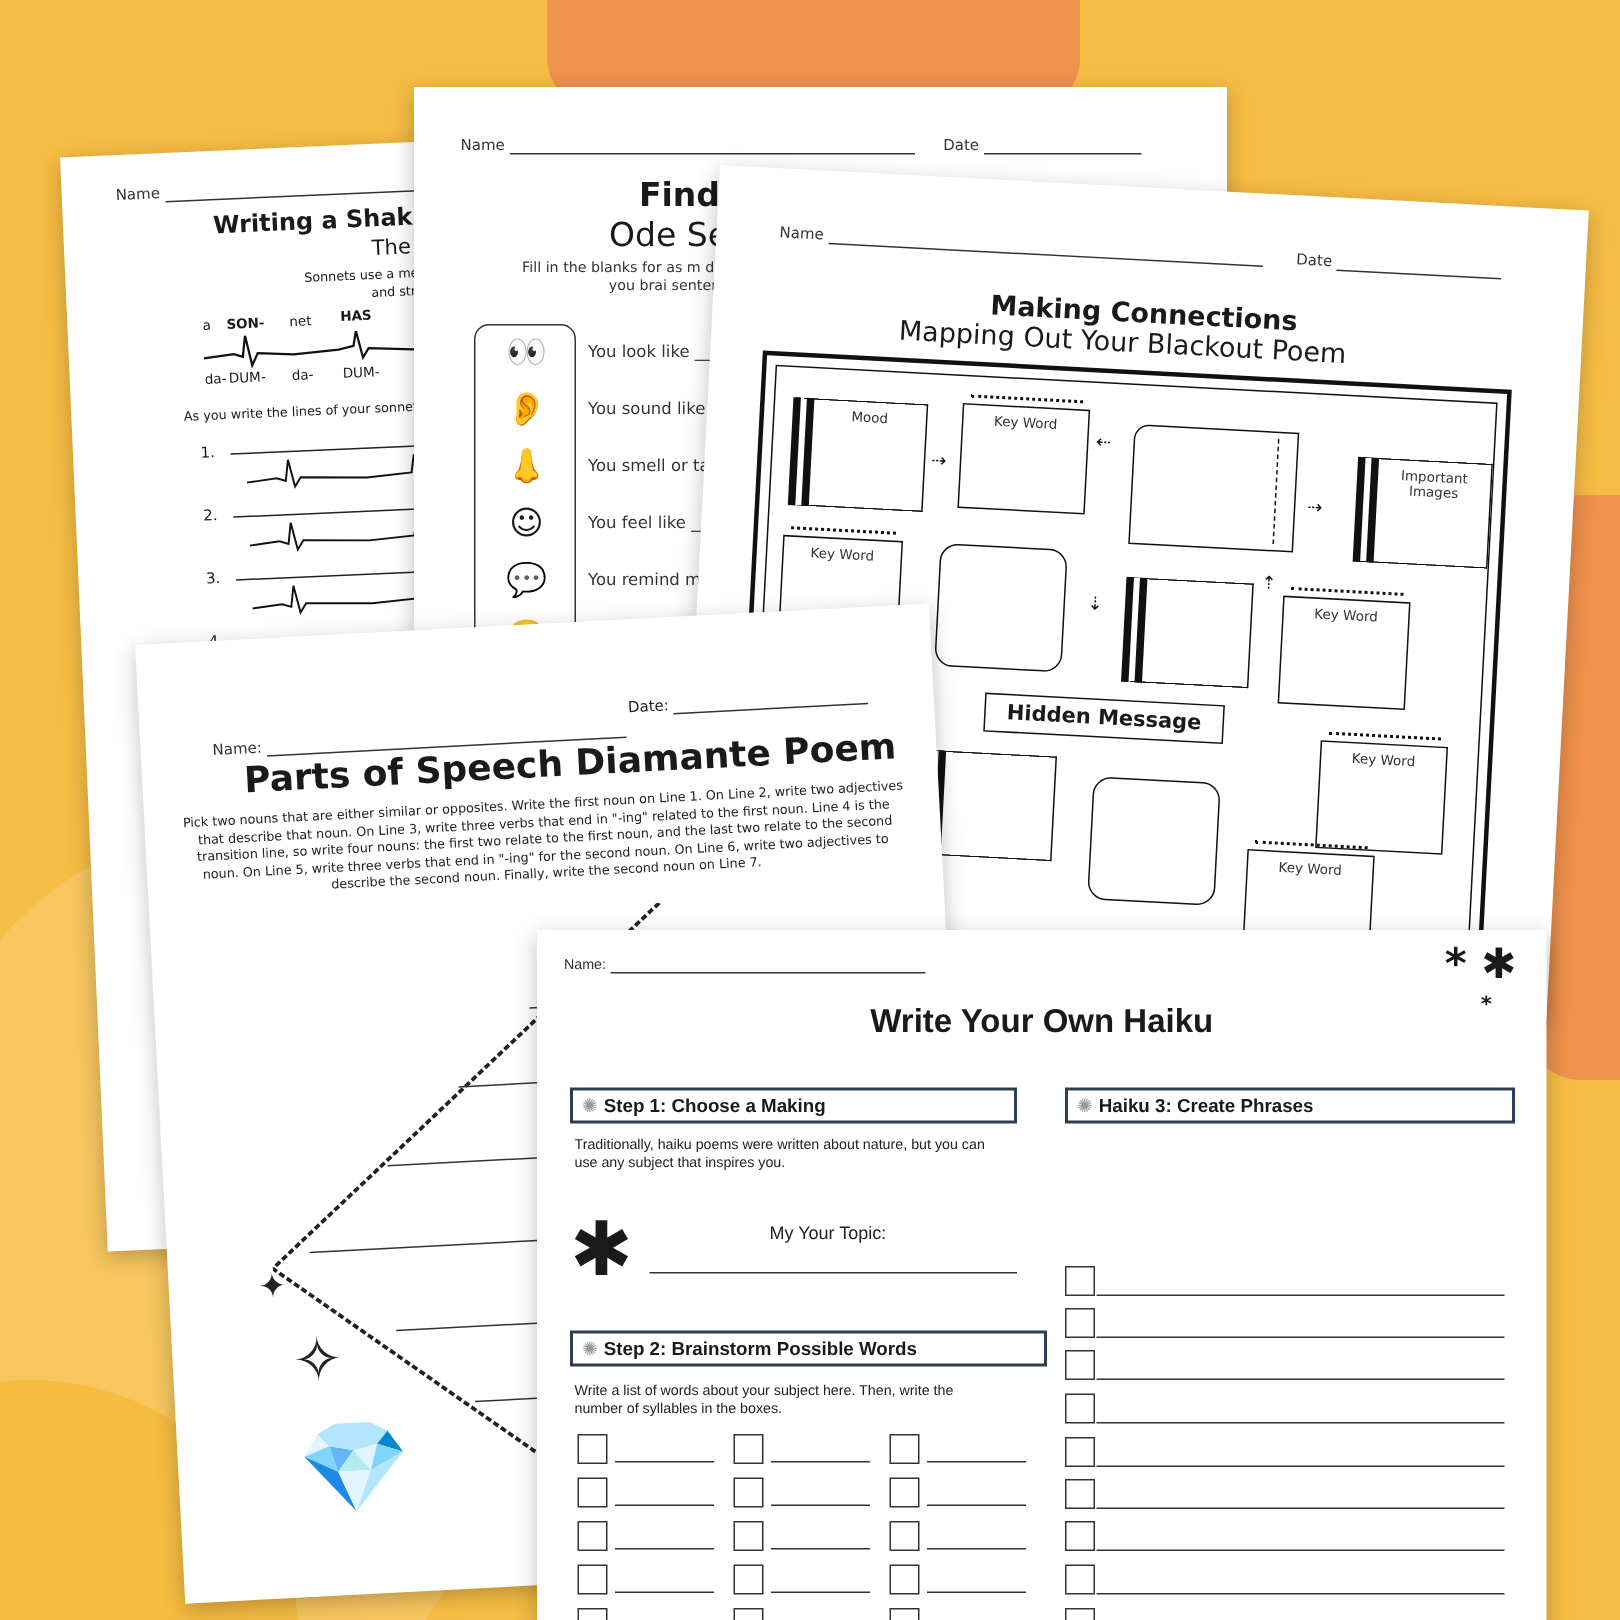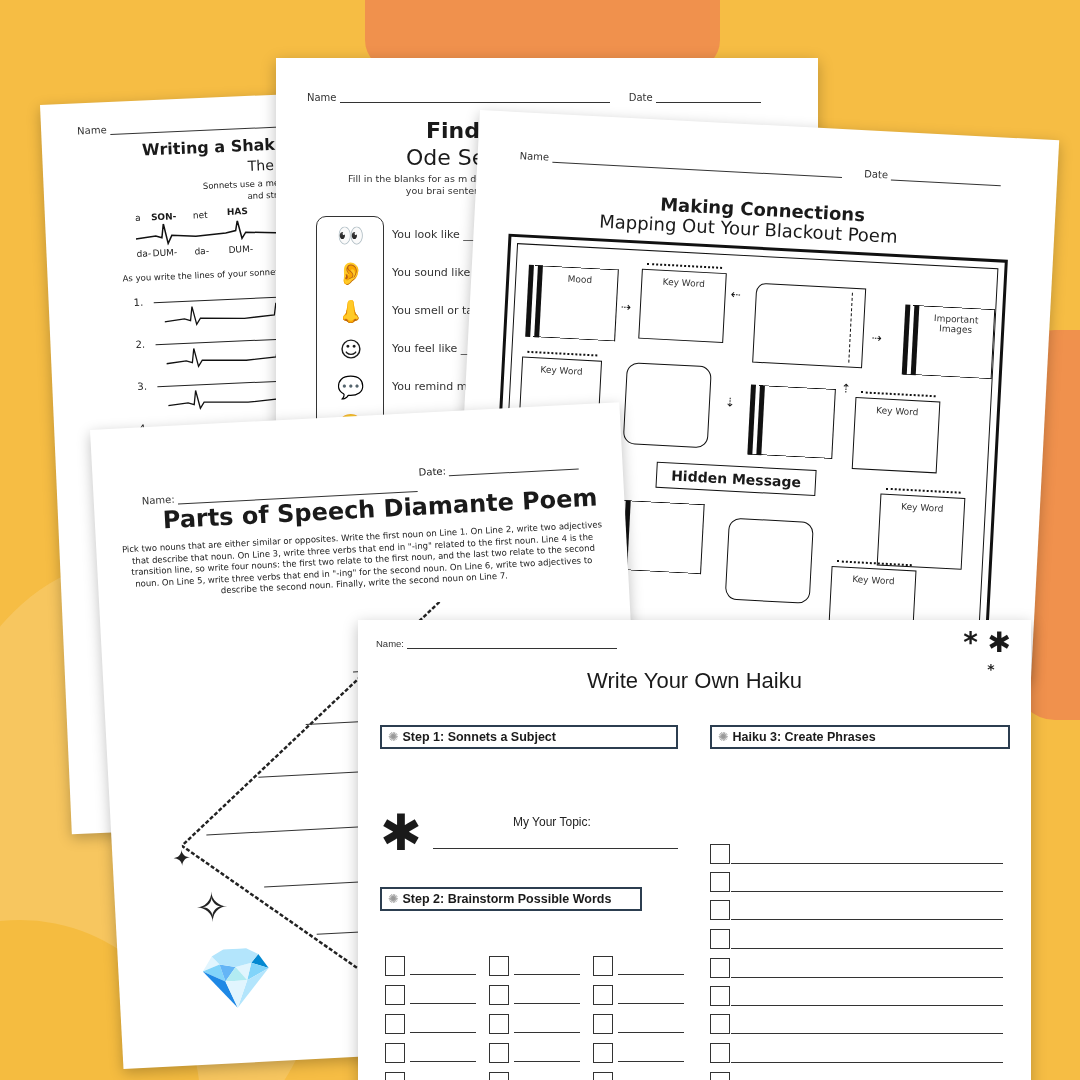--- a/index.html
+++ b/index.html
@@ -51,21 +51,21 @@
 #diamante .date-row{position:absolute;left:326px;top:54px;font-size:10px}
 #diamante .title{position:absolute;left:68px;top:80px;font-weight:bold;font-size:24px;white-space:nowrap}
 #diamante .desc{position:absolute;left:22px;top:116px;width:488px;font-size:8.5px;line-height:11.5px;text-align:center;color:#222}
 #diamante .shape{position:absolute;left:70px;top:190px;width:400px;height:440px}
 #diamante .dline{position:absolute;height:0;border-bottom:1px solid #333}
 #diamante .sparkle{position:absolute;font-size:22px;color:#222}
 
 #haiku{left:358px;top:620px;width:673px;height:470px}
 #haiku .name-row{position:absolute;left:18px;top:18px;font-size:9.5px;font-family:"Liberation Sans",sans-serif}
 #haiku .stars{position:absolute;right:20px;top:12px;font-size:28px;font-weight:bold;line-height:22px}
-#haiku .title{position:absolute;left:0;right:0;top:48px;text-align:center;font-weight:normal;font-size:22px;font-family:"Liberation Sans",sans-serif}
+#haiku .title{position:absolute;left:0;right:0;top:48px;text-align:center;font-weight:bold;font-size:22px;font-family:"Liberation Sans",sans-serif}
 .step{position:absolute;height:24px;border:2px solid #2c3e50;font-weight:bold;font-size:12.5px;line-height:20px;padding-left:6px;font-family:"Liberation Sans",sans-serif;white-space:nowrap}
 .step .ic{color:#999;font-weight:normal;margin-right:4px}
 .hdesc{position:absolute;font-size:9.5px;line-height:12px;color:#222;font-family:"Liberation Sans",sans-serif}
 .cb{position:absolute;width:20px;height:20px;border:1.5px solid #333;background:#fff}
 .bl{position:absolute;height:0;border-bottom:1.2px solid #333}
 </style>
 </head>
 <body>
 
 <div class="bg-orange-top"></div>
@@ -202,26 +202,28 @@
     <span class="sparkle" style="left:10px;top:270px;font-size:40px">✧</span>
     <span class="sparkle" style="left:10px;top:330px;font-size:60px">💎</span>
   </div>
 </div>
 
 <div class="sheet" id="haiku">
   <div class="name-row"><span>Name:</span> <span class="line" style="width:210px"></span></div>
   <div class="stars">* ✱<br><span style="font-size:14px;padding-left:24px">*</span></div>
   <div class="title">Write Your Own Haiku</div>
 
-  <div class="step" style="left:22px;top:105px;width:298px"><span class="ic">✺</span><span>Step 1: Sonnets a Subject</span></div>
+  <div class="step" style="left:22px;top:105px;width:298px"><span class="ic">✺</span><span>Step 1: Choose a Making</span></div>
+  <div class="hdesc" style="left:25px;top:138px;width:285px">Traditionally, haiku poems were written about nature, but you can use any subject that inspires you.</div>
   <div style="position:absolute;left:22px;top:188px;font-size:50px;font-weight:bold;line-height:50px">✱</div>
   <div class="hdesc" style="left:155px;top:196px;font-size:12px">My Your Topic:</div>
   <div class="bl" style="left:75px;top:228px;width:245px"></div>
 
-  <div class="step" style="left:22px;top:267px;width:262px"><span class="ic">✺</span><span>Step 2: Brainstorm Possible Words</span></div>
+  <div class="step" style="left:22px;top:267px;width:318px"><span class="ic">✺</span><span>Step 2: Brainstorm Possible Words</span></div>
+  <div class="hdesc" style="left:25px;top:302px;width:285px">Write a list of words about your subject here. Then, write the number of syllables in the boxes.</div>
   <div>
     <div class="cb" style="left:27px;top:336px"></div>
       <div class="bl" style="left:52px;top:354px;width:66px"></div>
     <div class="cb" style="left:131px;top:336px"></div>
       <div class="bl" style="left:156px;top:354px;width:66px"></div>
     <div class="cb" style="left:235px;top:336px"></div>
       <div class="bl" style="left:260px;top:354px;width:66px"></div>
     <div class="cb" style="left:27px;top:365px"></div>
       <div class="bl" style="left:52px;top:383px;width:66px"></div>
     <div class="cb" style="left:131px;top:365px"></div>

